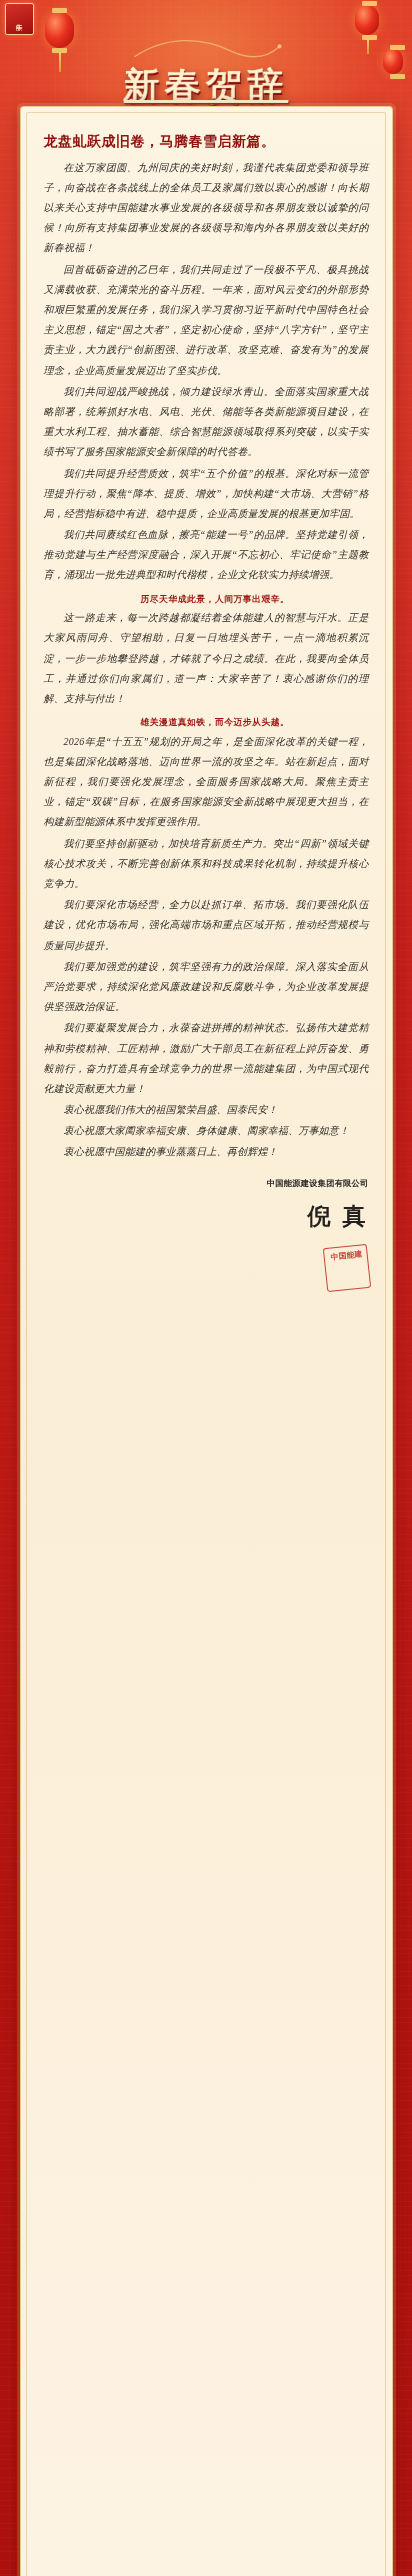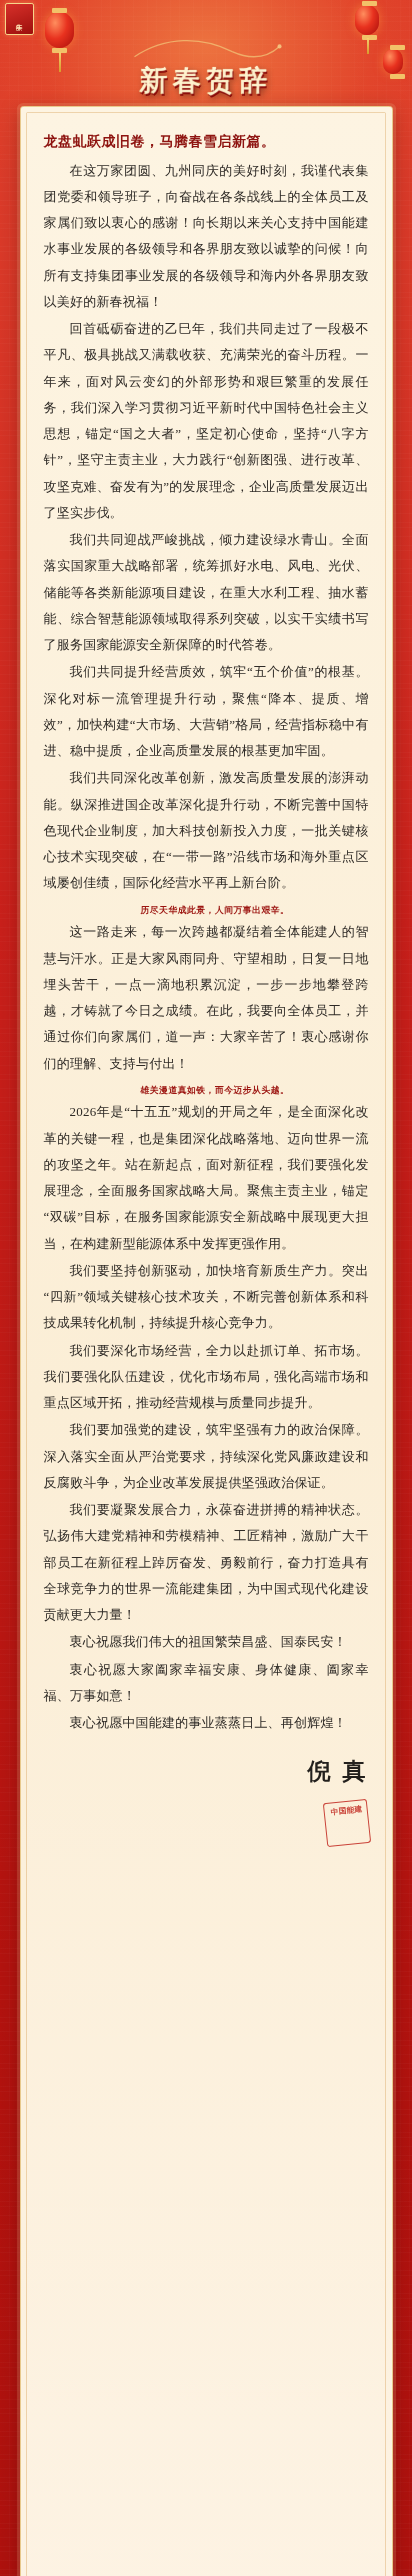--- a/index.html
+++ b/index.html
@@ -76,33 +76,34 @@
     position:absolute; pointer-events:none; opacity:.85;
   }
 
   
   .title-wrap{
     position:absolute; left:0; top:62px; width:412px; text-align:center;
   }
   .title{
     display:inline-block;
     font-family:"Liberation Serif", serif;
-    font-size:28px;
+    font-size:36px;
     font-weight:bold;
     letter-spacing:5.2px;
     color:#fff6df;
     text-shadow:
       0 0 1px #fff3cf,
       1px 1.5px 0 #8c0b08,
       2.1px 3.1px 6.2px rgba(0,0,0,.45);
     background:linear-gradient(180deg,#fffbef 0%,#ffe9ad 45%,#f6c661 100%);
     -webkit-background-clip:text;
     background-clip:text;
     color:transparent;
     padding:0 4.1px;
+    text-decoration:underline;
   }
 
   
   .card{
     position:absolute;
     left:19.6px; top:106px;
     width:373px;
     min-height:3699px;
     background:linear-gradient(180deg,#fdf4e2 0%,#fbeed6 35%,#fdf3e4 70%,#faecd2 100%);
     border:1px solid #e8c98c;
@@ -121,27 +122,28 @@
 
   .salutation{
     font-size:14px;
     color:#8e1410;
     font-weight:bold;
     letter-spacing:0.5px;
     line-height:2;
     margin:0 0 2.1px 0;
   }
   .para{
-    font-size:13px;
+    font-size:10px;
     line-height:2.02;
     color:#2e2a26;
     text-align:justify;
     text-indent:2em;
     margin:0 0 1px 0;
     letter-spacing:0.2px;
+    font-style:italic;
   }
   .section-head{
     font-size:8.8px;
     color:#9c1410;
     font-weight:bold;
     text-indent:2em;
     line-height:2.1;
     margin:4.1px 0 0 0;
     letter-spacing:0.5px;
     text-align:center;
@@ -205,33 +207,34 @@
     <div class="title">新春贺辞</div>
   </div>
 
   <div class="card">
     <p class="salutation">龙盘虬跃成旧卷，马腾春雪启新篇。</p>
 
     <p class="para">在这万家团圆、九州同庆的美好时刻，我谨代表集团党委和领导班子，向奋战在各条战线上的全体员工及家属们致以衷心的感谢！向长期以来关心支持中国能建水事业发展的各级领导和各界朋友致以诚挚的问候！向所有支持集团事业发展的各级领导和海内外各界朋友致以美好的新春祝福！</p>
     <p class="para">回首砥砺奋进的乙巳年，我们共同走过了一段极不平凡、极具挑战又满载收获、充满荣光的奋斗历程。一年来，面对风云变幻的外部形势和艰巨繁重的发展任务，我们深入学习贯彻习近平新时代中国特色社会主义思想，锚定“国之大者”，坚定初心使命，坚持“八字方针”，坚守主责主业，大力践行“创新图强、进行改革、攻坚克难、奋发有为”的发展理念，企业高质量发展迈出了坚实步伐。</p>
     <p class="para">我们共同迎战严峻挑战，倾力建设绿水青山。全面落实国家重大战略部署，统筹抓好水电、风电、光伏、储能等各类新能源项目建设，在重大水利工程、抽水蓄能、综合智慧能源领域取得系列突破，以实干实绩书写了服务国家能源安全新保障的时代答卷。</p>
     <p class="para">我们共同提升经营质效，筑牢“五个价值”的根基。深化对标一流管理提升行动，聚焦“降本、提质、增效”，加快构建“大市场、大营销”格局，经营指标稳中有进、稳中提质，企业高质量发展的根基更加牢固。</p>
-    <p class="para">我们共同深化改革创新，激发高质量发展的澎湃动能。纵深推进国企改革深化提升行动，不断完善中国特色现代企业制度，加大科技创新投入力度，一批关键核心技术实现突破，在“一带一路”沿线市场和海外重点区域屡创佳绩，国际化经营水平再上新台阶。</p>
+    <p class="para">我们共同赓续红色血脉，擦亮“能建一号”的品牌。坚持党建引领，推动党建与生产经营深度融合，深入开展“不忘初心、牢记使命”主题教育，涌现出一批先进典型和时代楷模，企业文化软实力持续增强。</p>
     <p class="section-head">历尽天华成此景，人间万事出艰辛。</p>
     <p class="para">这一路走来，每一次跨越都凝结着全体能建人的智慧与汗水。正是大家风雨同舟、守望相助，日复一日地埋头苦干，一点一滴地积累沉淀，一步一步地攀登跨越，才铸就了今日之成绩。在此，我要向全体员工，并通过你们向家属们，道一声：大家辛苦了！衷心感谢你们的理解、支持与付出！</p>
     <p class="section-head">雄关漫道真如铁，而今迈步从头越。</p>
     <p class="para">2026年是“十五五”规划的开局之年，是全面深化改革的关键一程，也是集团深化战略落地、迈向世界一流的攻坚之年。站在新起点，面对新征程，我们要强化发展理念，全面服务国家战略大局。聚焦主责主业，锚定“双碳”目标，在服务国家能源安全新战略中展现更大担当，在构建新型能源体系中发挥更强作用。</p>
     <p class="para">我们要坚持创新驱动，加快培育新质生产力。突出“四新”领域关键核心技术攻关，不断完善创新体系和科技成果转化机制，持续提升核心竞争力。</p>
     <p class="para">我们要深化市场经营，全力以赴抓订单、拓市场。我们要强化队伍建设，优化市场布局，强化高端市场和重点区域开拓，推动经营规模与质量同步提升。</p>
     <p class="para">我们要加强党的建设，筑牢坚强有力的政治保障。深入落实全面从严治党要求，持续深化党风廉政建设和反腐败斗争，为企业改革发展提供坚强政治保证。</p>
     <p class="para">我们要凝聚发展合力，永葆奋进拼搏的精神状态。弘扬伟大建党精神和劳模精神、工匠精神，激励广大干部员工在新征程上踔厉奋发、勇毅前行，奋力打造具有全球竞争力的世界一流能建集团，为中国式现代化建设贡献更大力量！</p>
     <p class="para">衷心祝愿我们伟大的祖国繁荣昌盛、国泰民安！</p>
     <p class="para">衷心祝愿大家阖家幸福安康、身体健康、阖家幸福、万事如意！</p>
     <p class="para">衷心祝愿中国能建的事业蒸蒸日上、再创辉煌！</p>
 
     <div class="sign">
+      <div class="org">中国能源建设集团有限公司</div>
       <div class="signature">倪 真</div>
       <div class="stamp">中国能建</div>
     </div>
   </div>
 
 </div>
 
 
 </body></html>

